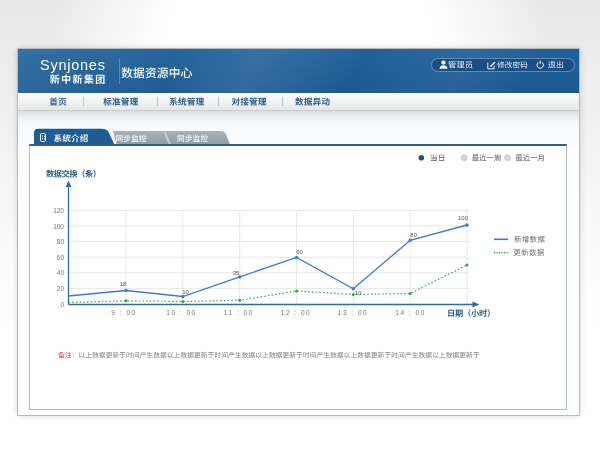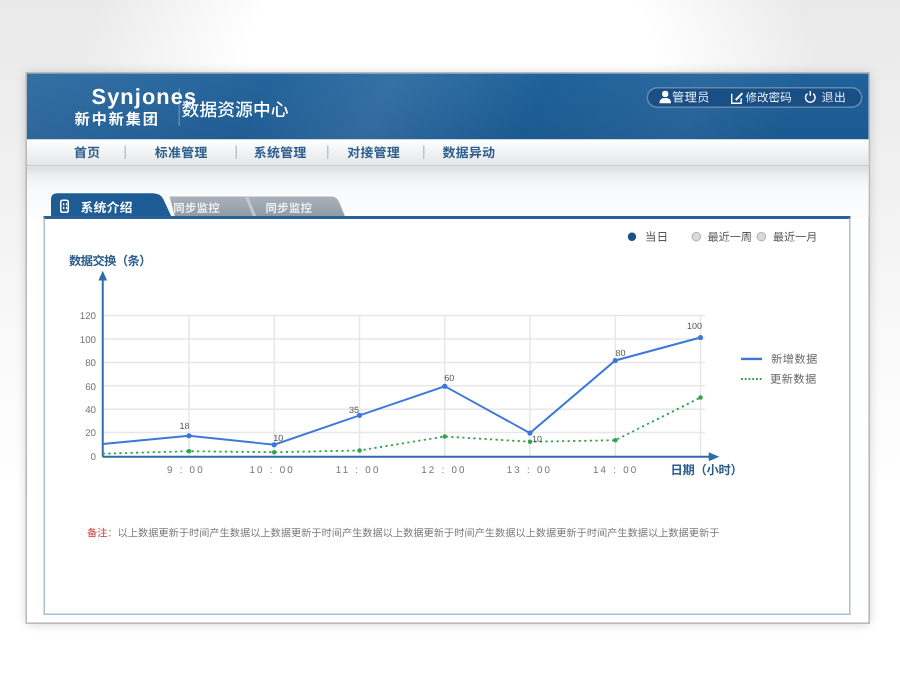--- a/index.html
+++ b/index.html
@@ -9,21 +9,21 @@
     font-family:"Liberation Sans",sans-serif;
   }
   .page{
     position:absolute;left:18px;top:49px;width:561px;height:366px;
     background:#fff;box-shadow:0 0 7px rgba(0,0,0,0.20);outline:1px solid #b9b9b9;
   }
   .hdr{
     position:absolute;left:0;top:0;width:561px;height:44px;
     background:linear-gradient(115deg,rgba(255,255,255,0.09) 0%,rgba(255,255,255,0.02) 28%,rgba(255,255,255,0.10) 42%,rgba(255,255,255,0) 60%,rgba(255,255,255,0.05) 78%,rgba(255,255,255,0) 90%),linear-gradient(180deg,#20629b,#1b5991);
   }
-  .logo1{position:absolute;left:22px;top:8px;color:#fff;font-size:14.5px;font-weight:bold;letter-spacing:0.75px;margin-left:21px;}
+  .logo1{position:absolute;left:22px;top:8px;color:#fff;font-size:14.5px;font-weight:normal;letter-spacing:0.75px;}
   .vsep{position:absolute;left:101px;top:10px;width:1px;height:25px;background:rgba(255,255,255,0.25);}
   .pill{
     position:absolute;left:413px;top:9px;width:142px;height:12px;border-radius:7px;
     background:#1a4f85;border:1px solid rgba(255,255,255,0.33);
   }
   .nav{
     position:absolute;left:0;top:44px;width:561px;height:17px;
     background:linear-gradient(180deg,#ffffff,#eef0f1 60%,#e4e6e8);
     border-bottom:1px solid #cccccc;
   }

